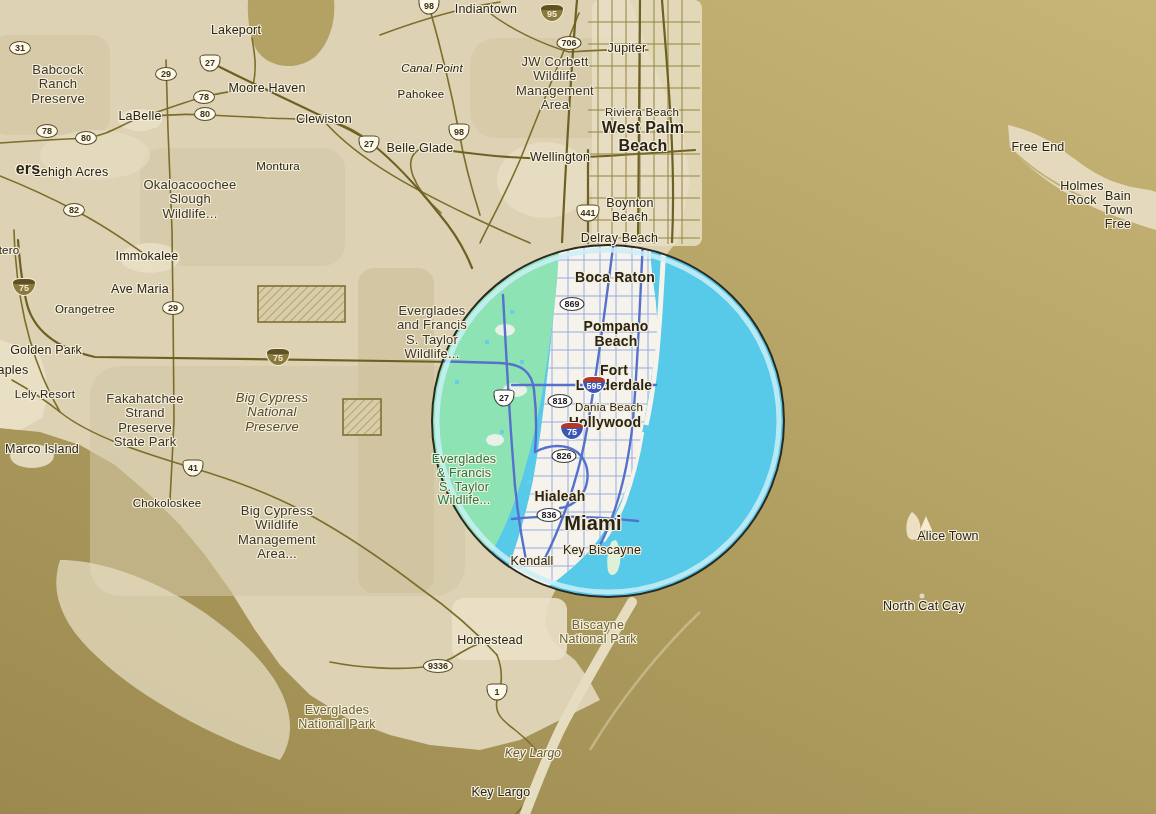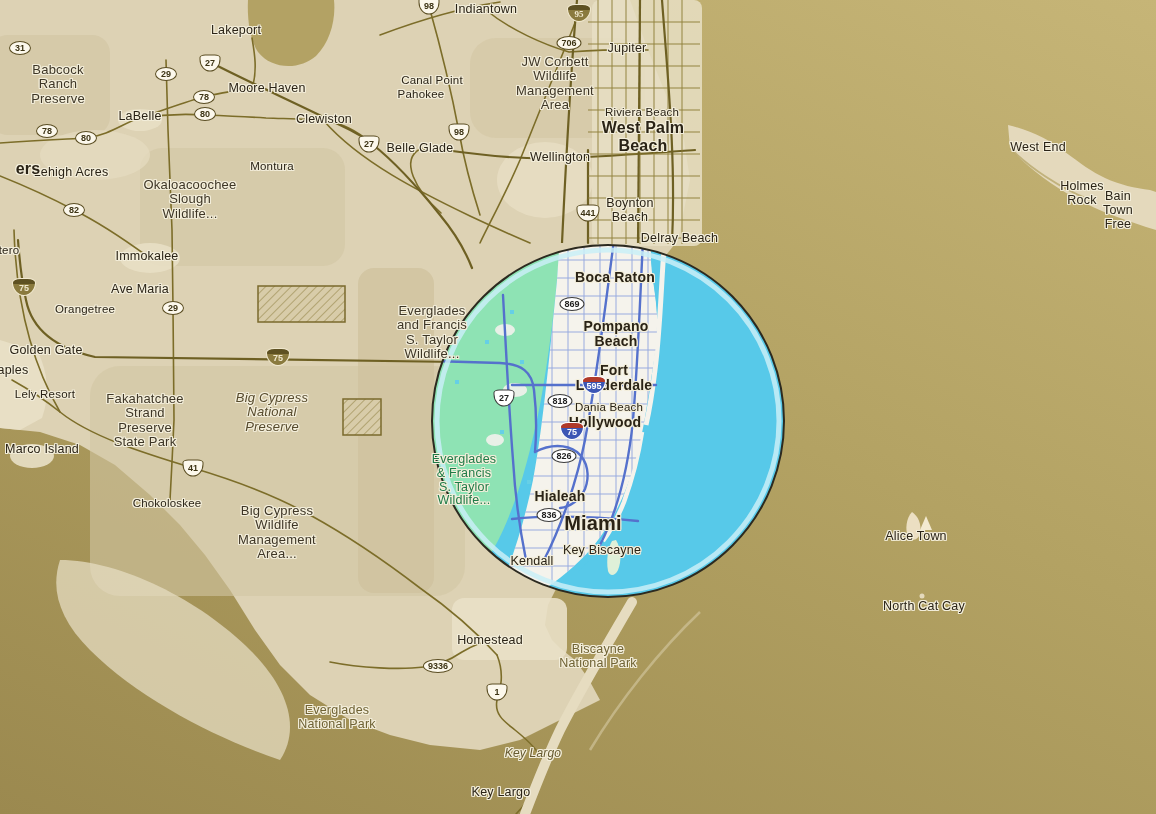--- a/index.html
+++ b/index.html
@@ -212,48 +212,48 @@
   </svg>
 
   <div id="labels-layer">
       <div class="lb city-sm" style="left: 236px; top: 31px;">Lakeport</div>
       <div class="lb park-dark" style="left: 58px; top: 84px;">Babcock
 Ranch
 Preserve</div>
       <div class="lb city-sm" style="left: 267px; top: 89px;">Moore Haven</div>
       <div class="lb city-sm" style="left: 140px; top: 117px;">LaBelle</div>
       <div class="lb city-sm" style="left: 324px; top: 120px;">Clewiston</div>
-      <div class="lb city-xs" style="left: 432px; top: 80px;">Canal Point</div>
+      <div class="lb city-xs" style="left: 432px; top: 68px; font-style: italic;">Canal Point</div>
       <div class="lb city-xs" style="left: 421px; top: 94px;">Pahokee</div>
       <div class="lb city-sm" style="left: 486px; top: 10px;">Indiantown</div>
       <div class="lb city-sm" style="left: 627px; top: 49px;">Jupiter</div>
       <div class="lb park-dark" style="left: 555px; top: 84px;">JW Corbett
 Wildlife
 Management
 Area</div>
       <div class="lb city-xs" style="left: 642px; top: 112px;">Riviera Beach</div>
       <div class="lb city-lg" style="left: 643px; top: 137px;">West Palm
 Beach</div>
       <div class="lb city-sm" style="left: 560px; top: 158px;">Wellington</div>
       <div class="lb city-sm" style="left: 630px; top: 211px;">Boynton
 Beach</div>
-      <div class="lb city-sm" style="left: 668px; top: 239px; padding-left: 23px;">Delray Beach</div>
+      <div class="lb city-sm" style="left: 608px; top: 239px; padding-left: 23px;">Delray Beach</div>
       <div class="lb city-sm" style="left: 420px; top: 149px;">Belle Glade</div>
-      <div class="lb city-xs" style="left: 272px; top: 166px;">Montura</div>
+      <div class="lb city-xs" style="left: 278px; top: 166px;">Montura</div>
       <div class="lb park-dark" style="left: 190px; top: 199px;">Okaloacoochee
 Slough
 Wildlife...</div>
       <div class="lb city-sm" style="left: 71px; top: 173px;">Lehigh Acres</div>
       <div class="lb city-lg-cut" style="left: 28px; top: 169px;">ers</div>
       <div class="lb city-xs" style="left: 9px; top: 250px;">tero</div>
       <div class="lb city-sm" style="left: 13px; top: 371px;">aples</div>
       <div class="lb city-sm" style="left: 147px; top: 257px;">Immokalee</div>
       <div class="lb city-sm" style="left: 140px; top: 290px;">Ave Maria</div>
       <div class="lb city-xs" style="left: 85px; top: 309px;">Orangetree</div>
-      <div class="lb city-sm" style="left: 46px; top: 351px;">Golden Gate</div>
+      <div class="lb city-sm" style="left: 46px; top: 351px;">Golden Park</div>
       <div class="lb city-xs" style="left: 45px; top: 394px;">Lely Resort</div>
       <div class="lb city-sm" style="left: 42px; top: 450px;">Marco Island</div>
       <div class="lb park-dark" style="left: 145px; top: 421px;">Fakahatchee
 Strand
 Preserve
 State Park</div>
       <div class="lb park-italic" style="left: 272px; top: 412px;">Big Cypress
 National
 Preserve</div>
       <div class="lb city-xs" style="left: 167px; top: 503px;">Chokoloskee</div>
@@ -274,45 +274,45 @@
 Beach</div>
       <div class="lb city-md" style="left: 614px; top: 378px;">Fort
 Lauderdale</div>
       <div class="lb city-xs" style="left: 609px; top: 407px;">Dania Beach</div>
       <div class="lb city-md" style="left: 605px; top: 423px;">Hollywood</div>
       <div class="lb city-md" style="left: 560px; top: 497px;">Hialeah</div>
       <div class="lb city-xl" style="left: 593px; top: 523px;">Miami</div>
       <div class="lb city-sm" style="left: 602px; top: 551px;">Key Biscayne</div>
       <div class="lb city-sm" style="left: 532px; top: 562px;">Kendall</div>
       <div class="lb city-sm" style="left: 490px; top: 641px;">Homestead</div>
-      <div class="lb park-olive" style="left: 598px; top: 657px;">Biscayne
+      <div class="lb park-olive" style="left: 598px; top: 633px;">Biscayne
 National Park</div>
       <div class="lb park-olive" style="left: 337px; top: 718px;">Everglades
 National Park</div>
       <div class="lb key-italic" style="left: 533px; top: 754px;">Key Largo</div>
       <div class="lb city-sm" style="left: 501px; top: 793px;">Key Largo</div>
-      <div class="lb city-sm" style="left: 1038px; top: 148px;">West End</div>
+      <div class="lb city-sm" style="left: 1038px; top: 148px;">Free End</div>
       <div class="lb city-sm" style="left: 1082px; top: 194px;">Holmes Rock</div>
       <div class="lb city-sm" style="left: 1118px; top: 211px;">Bain Town  Free</div>
-      <div class="lb city-sm" style="left: 916px; top: 537px;">Alice Town</div>
+      <div class="lb city-sm" style="left: 948px; top: 537px;">Alice Town</div>
       <div class="lb city-sm" style="left: 924px; top: 607px;">North Cat Cay</div>
       <div class="shield oval" style="left: 20px; top: 48px;">31</div>
       <div class="shield oval" style="left: 166px; top: 74px;">29</div>
       <div class="shield us" style="left: 210px; top: 63px;">27</div>
       <div class="shield oval" style="left: 204px; top: 97px;">78</div>
       <div class="shield oval" style="left: 205px; top: 114px;">80</div>
       <div class="shield oval" style="left: 47px; top: 131px;">78</div>
       <div class="shield oval" style="left: 86px; top: 138px;">80</div>
       <div class="shield oval" style="left: 74px; top: 210px;">82</div>
       <div class="shield us" style="left: 369px; top: 144px;">27</div>
       <div class="shield us" style="left: 429px; top: 6px;">98</div>
       <div class="shield us" style="left: 459px; top: 132px;">98</div>
       <div class="shield us" style="left: 588px; top: 213px;">441</div>
       <div class="shield oval" style="left: 569px; top: 43px;">706</div>
-      <div class="shield i-sepia" style="left: 579px; top: 13px; font-family: Liberation Serif, serif;">95</div>
+      <div class="shield i-sepia" style="left: 552px; top: 13px;">95</div>
       <div class="shield i-sepia" style="left: 24px; top: 287px;">75</div>
       <div class="shield i-sepia" style="left: 278px; top: 357px;">75</div>
       <div class="shield oval" style="left: 173px; top: 308px;">29</div>
       <div class="shield us" style="left: 193px; top: 468px;">41</div>
       <div class="shield oval-w" style="left: 572px; top: 304px;">869</div>
       <div class="shield i-blue" style="left: 558px; top: 385px;">595</div>
       <div class="shield oval-w" style="left: 560px; top: 401px;">818</div>
       <div class="shield us-w" style="left: 504px; top: 398px;">27</div>
       <div class="shield i-blue" style="left: 536px; top: 431px;">75</div>
       <div class="shield oval-w" style="left: 564px; top: 456px;">826</div>

